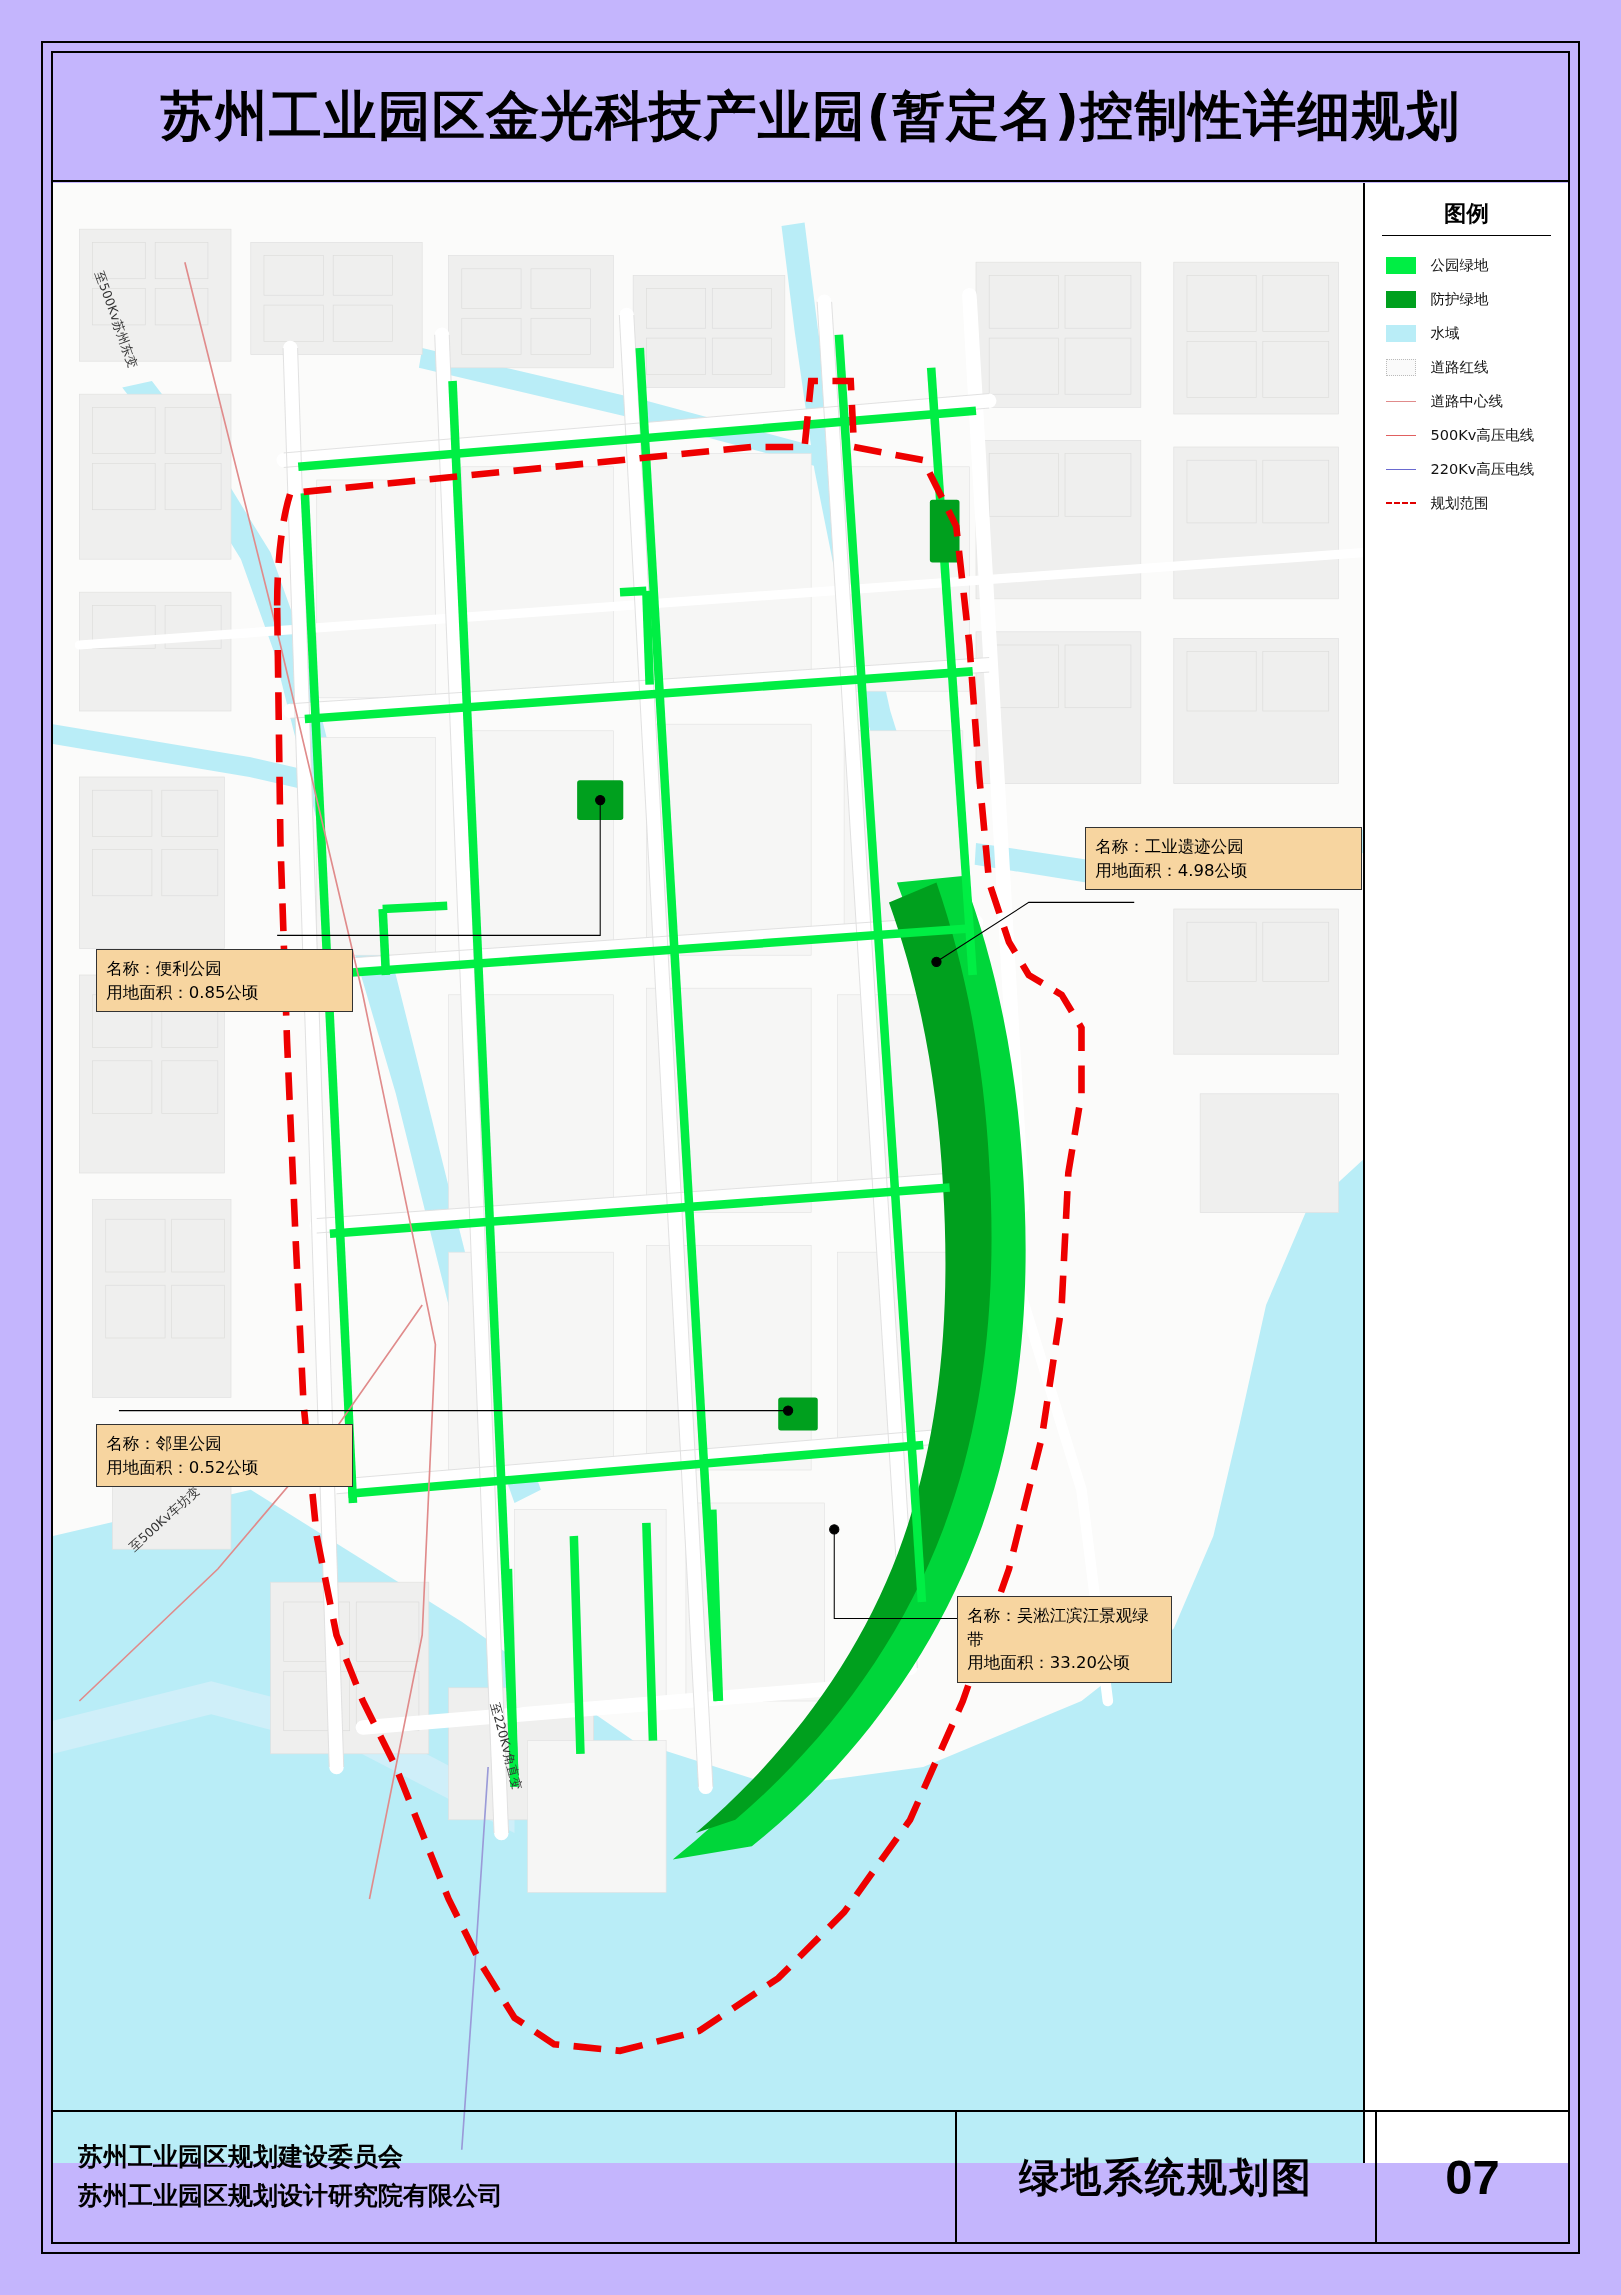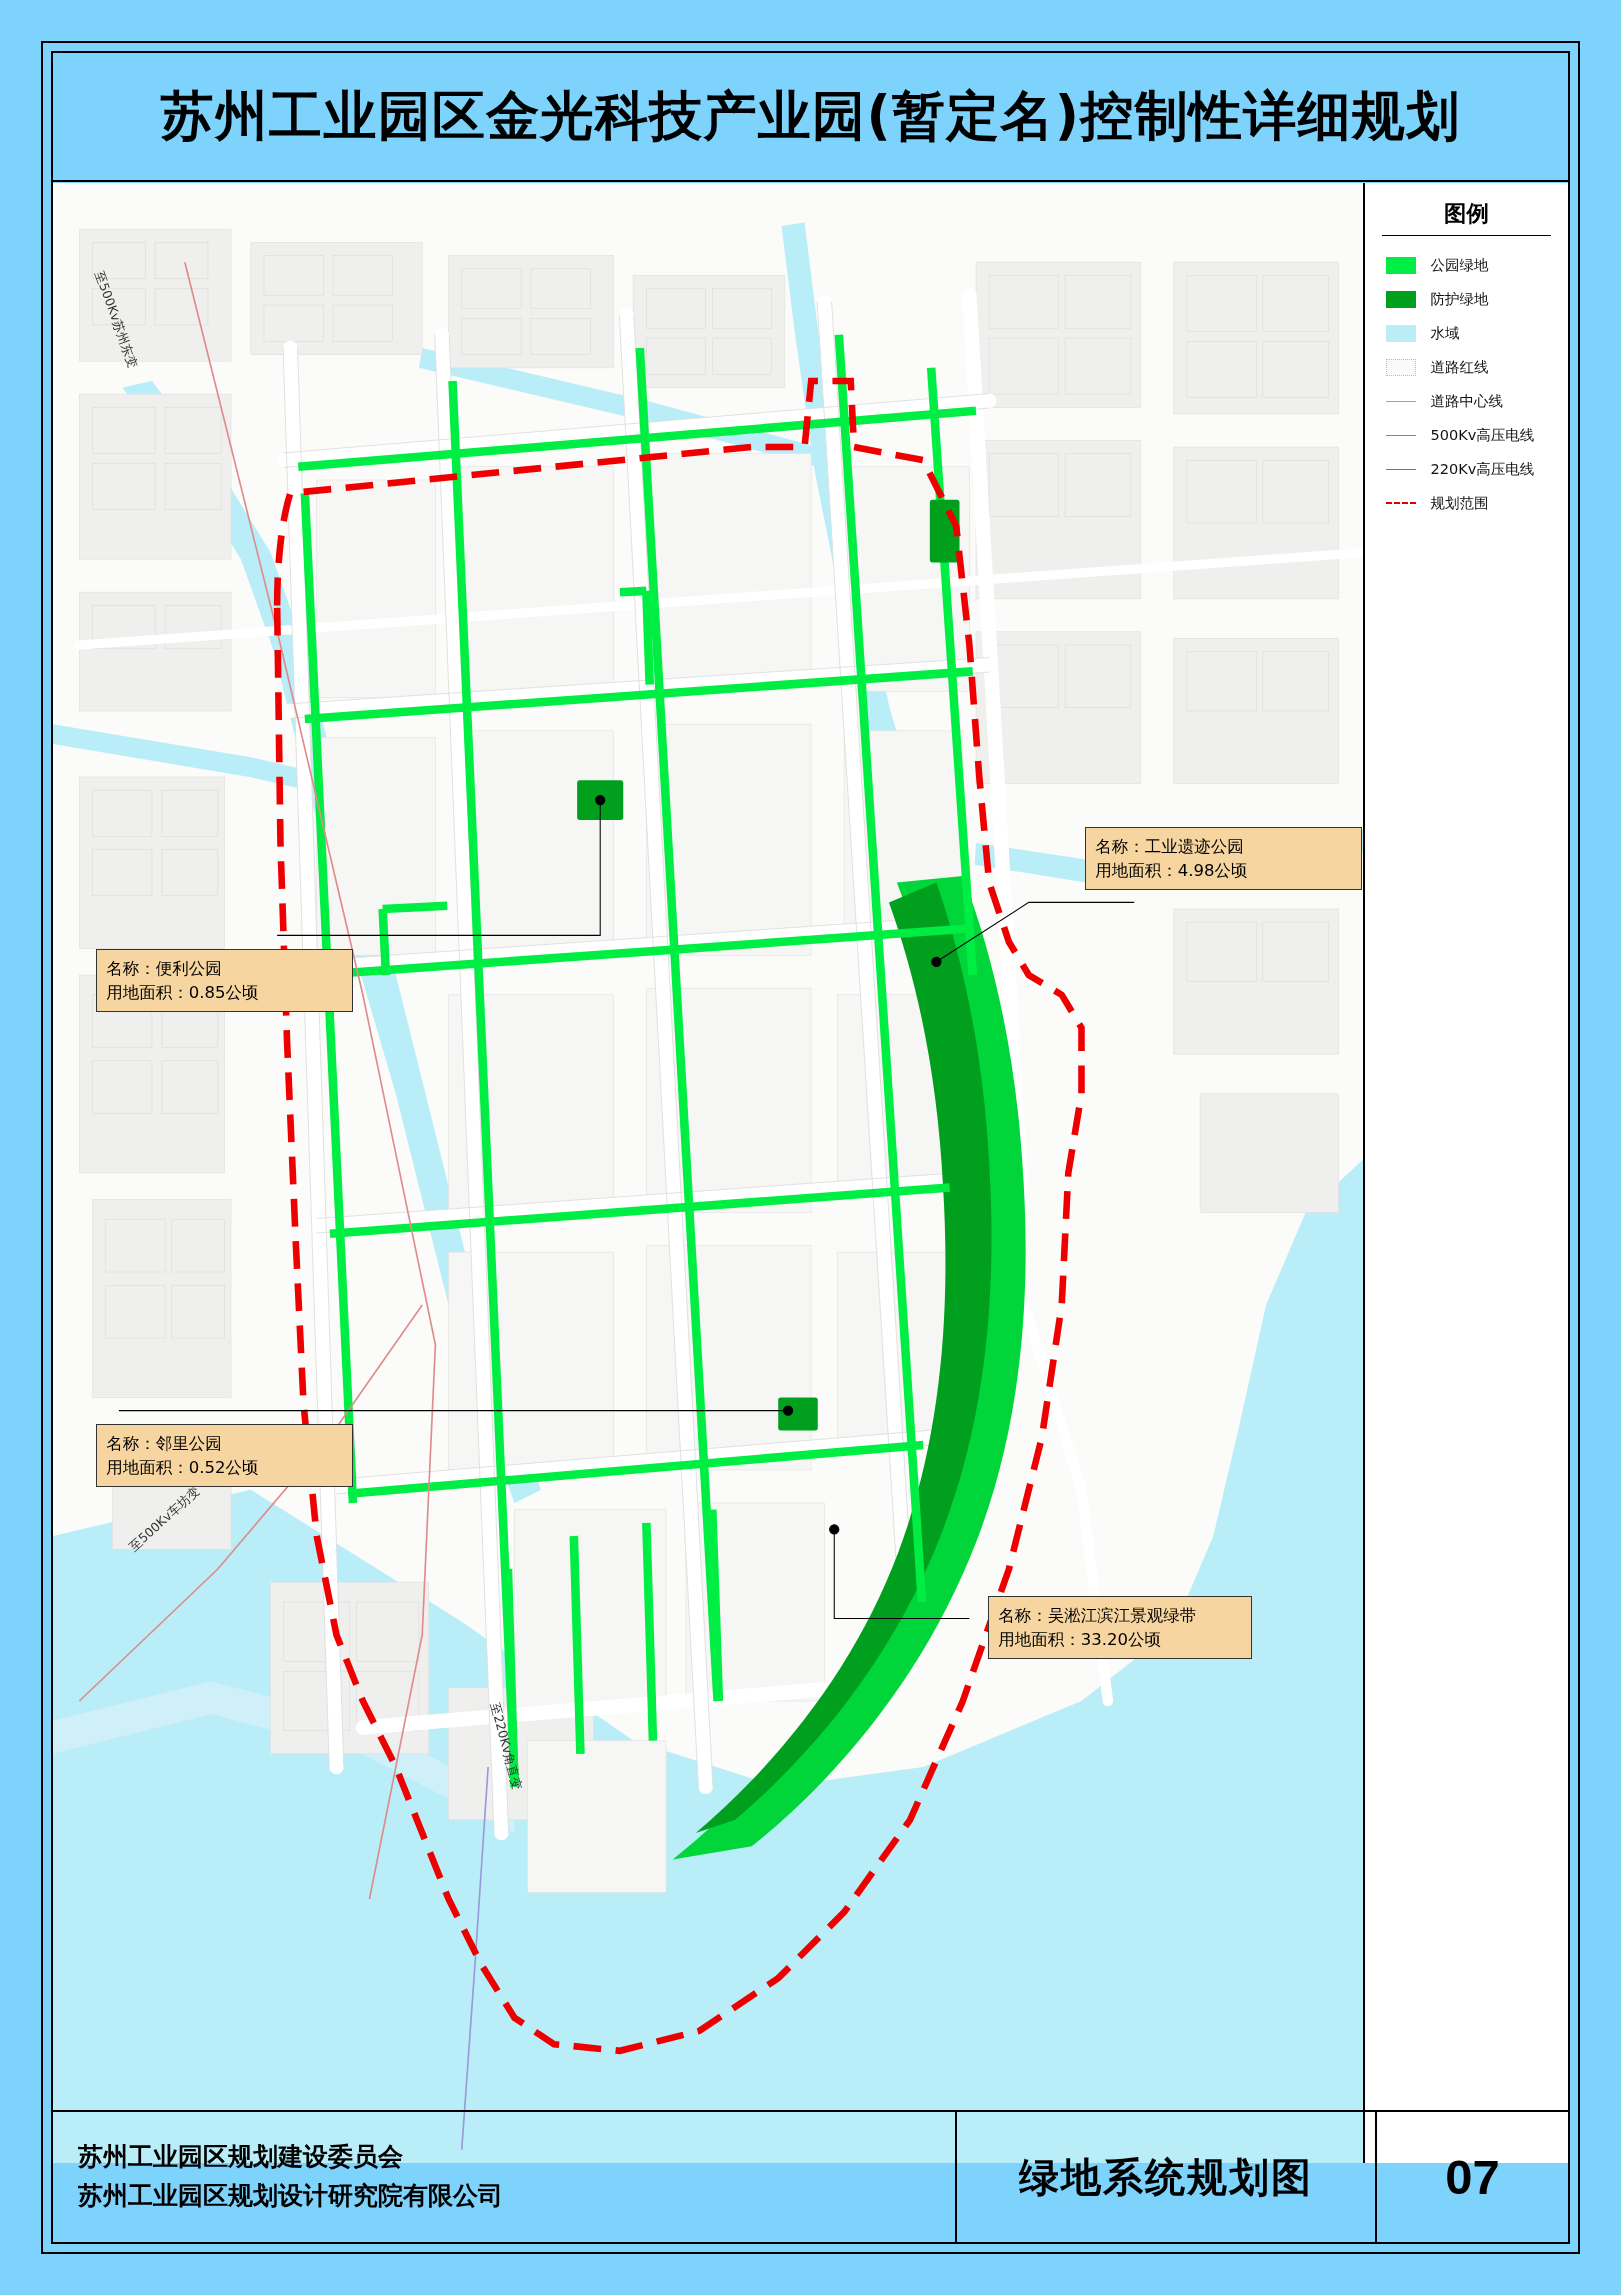--- a/index.html
+++ b/index.html
@@ -1,20 +1,20 @@
 <!DOCTYPE html>
 <html style="font-size:10.6px"><head>
 <meta charset="utf-8">
 <style>
   html,body{margin:0;padding:0;background:#ffffff;}
   body{font-family:"Liberation Sans","DejaVu Sans",sans-serif;}
   .page{
     position:relative;
     width:1621px;height:2295px;
-    background:#7dd3fc;
+    background:#c4b5fd;
     box-sizing:border-box;
   }
   
   .frame-outer{
     position:absolute;left:41px;top:41px;right:41px;bottom:41px;
     border:2.6px solid #000;
     box-sizing:border-box;
   }
   .frame-inner{
     position:absolute;left:51px;top:51px;right:51px;bottom:51px;
@@ -326,21 +326,21 @@
     <div class="callout" style="left:43px;top:766px;width:257px;">
       <div>名称：便利公园</div>
       <div>用地面积：0.85公顷</div>
     </div>
 
     <div class="callout" style="left:43px;top:1241px;width:257px;">
       <div>名称：邻里公园</div>
       <div>用地面积：0.52公顷</div>
     </div>
 
-    <div class="callout wrap" style="left:935px;top:1413px;width:264px;">
+    <div class="callout wrap" style="left:904px;top:1413px;width:215px;">
       <div>名称：吴淞江滨江景观绿带</div>
       <div>用地面积：33.20公顷</div>
     </div>
   </div>
 
   <div class="legend">
     <div class="legend-title">图例</div>
     <div class="legend-title-rule"></div>
     <div class="legend-rows">
 

